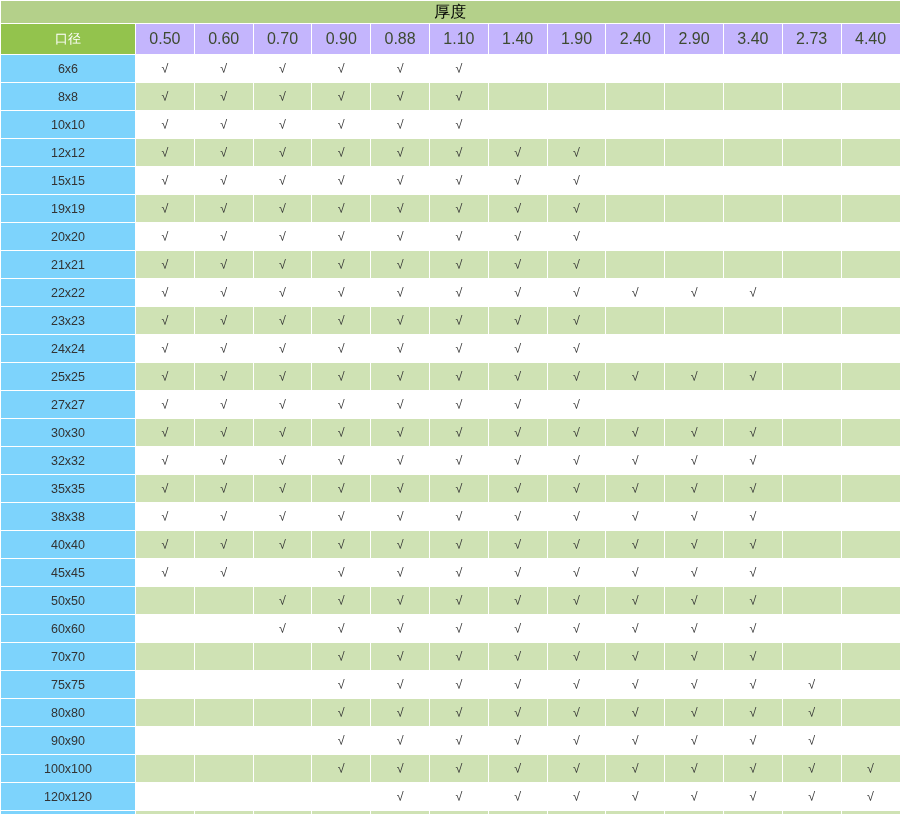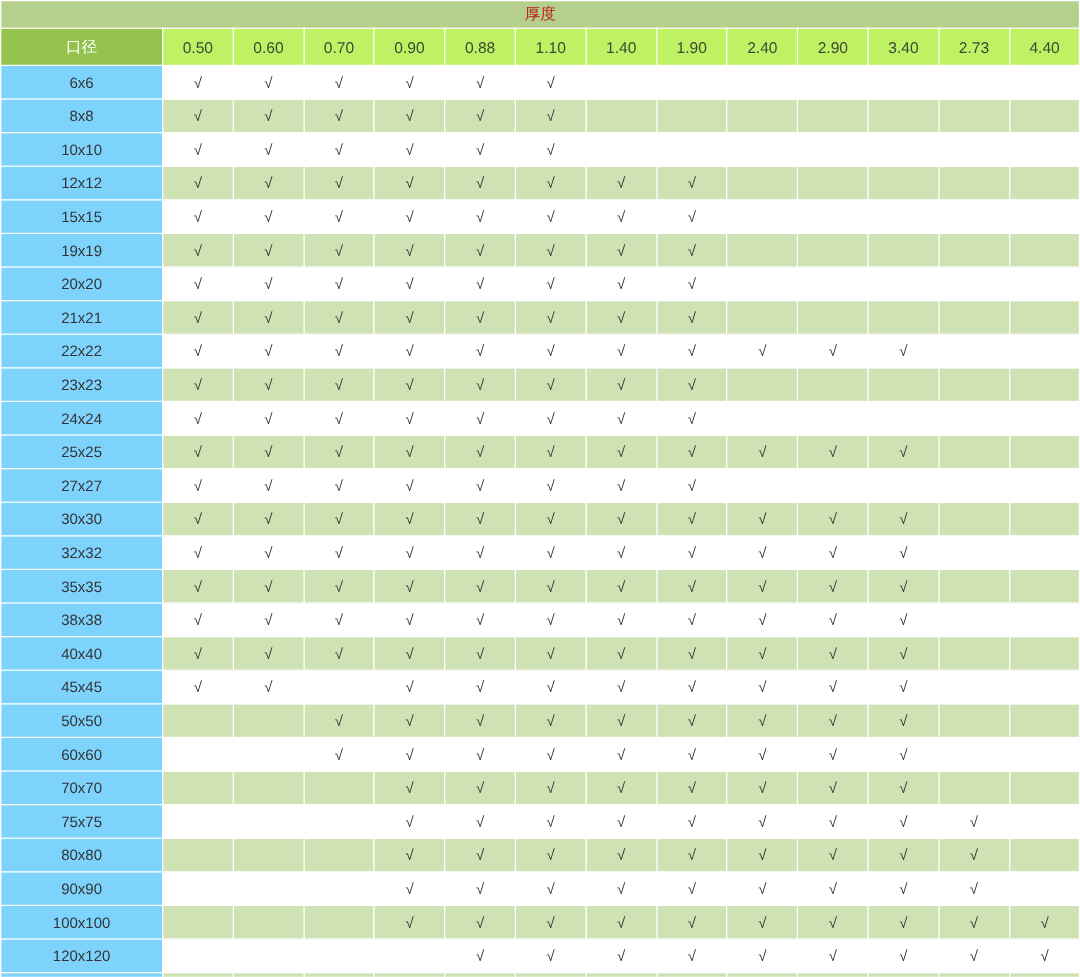--- a/index.html
+++ b/index.html
@@ -23,37 +23,37 @@
   table.spec td, table.spec th {
     border: 1px solid #ffffff;
     text-align: center;
     vertical-align: middle;
     padding: 0;
     font-weight: normal;
   }
   
   .top-head {
     background: #b4d08a;
-    color: #b91c1c;
+    color: #000000;
     height: 22px;
-    font-size: 13px;
+    font-size: 16px;
   }
   .corner-head {
     background: #93c34d;
     color: #ffffff;
     height: 30px;
     font-size: 13px;
     width: 135px;
     margin-top: 32px;
   }
   .col-head {
-    background: #bef264;
+    background: #c4b5fd;
     color: #3d4a31;
     height: 30px;
-    font-size: 13px;
+    font-size: 16px;
   }
   
   tr.r-odd td {
     background: #ffffff;
   }
   tr.r-even td {
     background: #cfe2b4;
   }
   tr.r-odd td.label {
     background: #7dd3fc;

